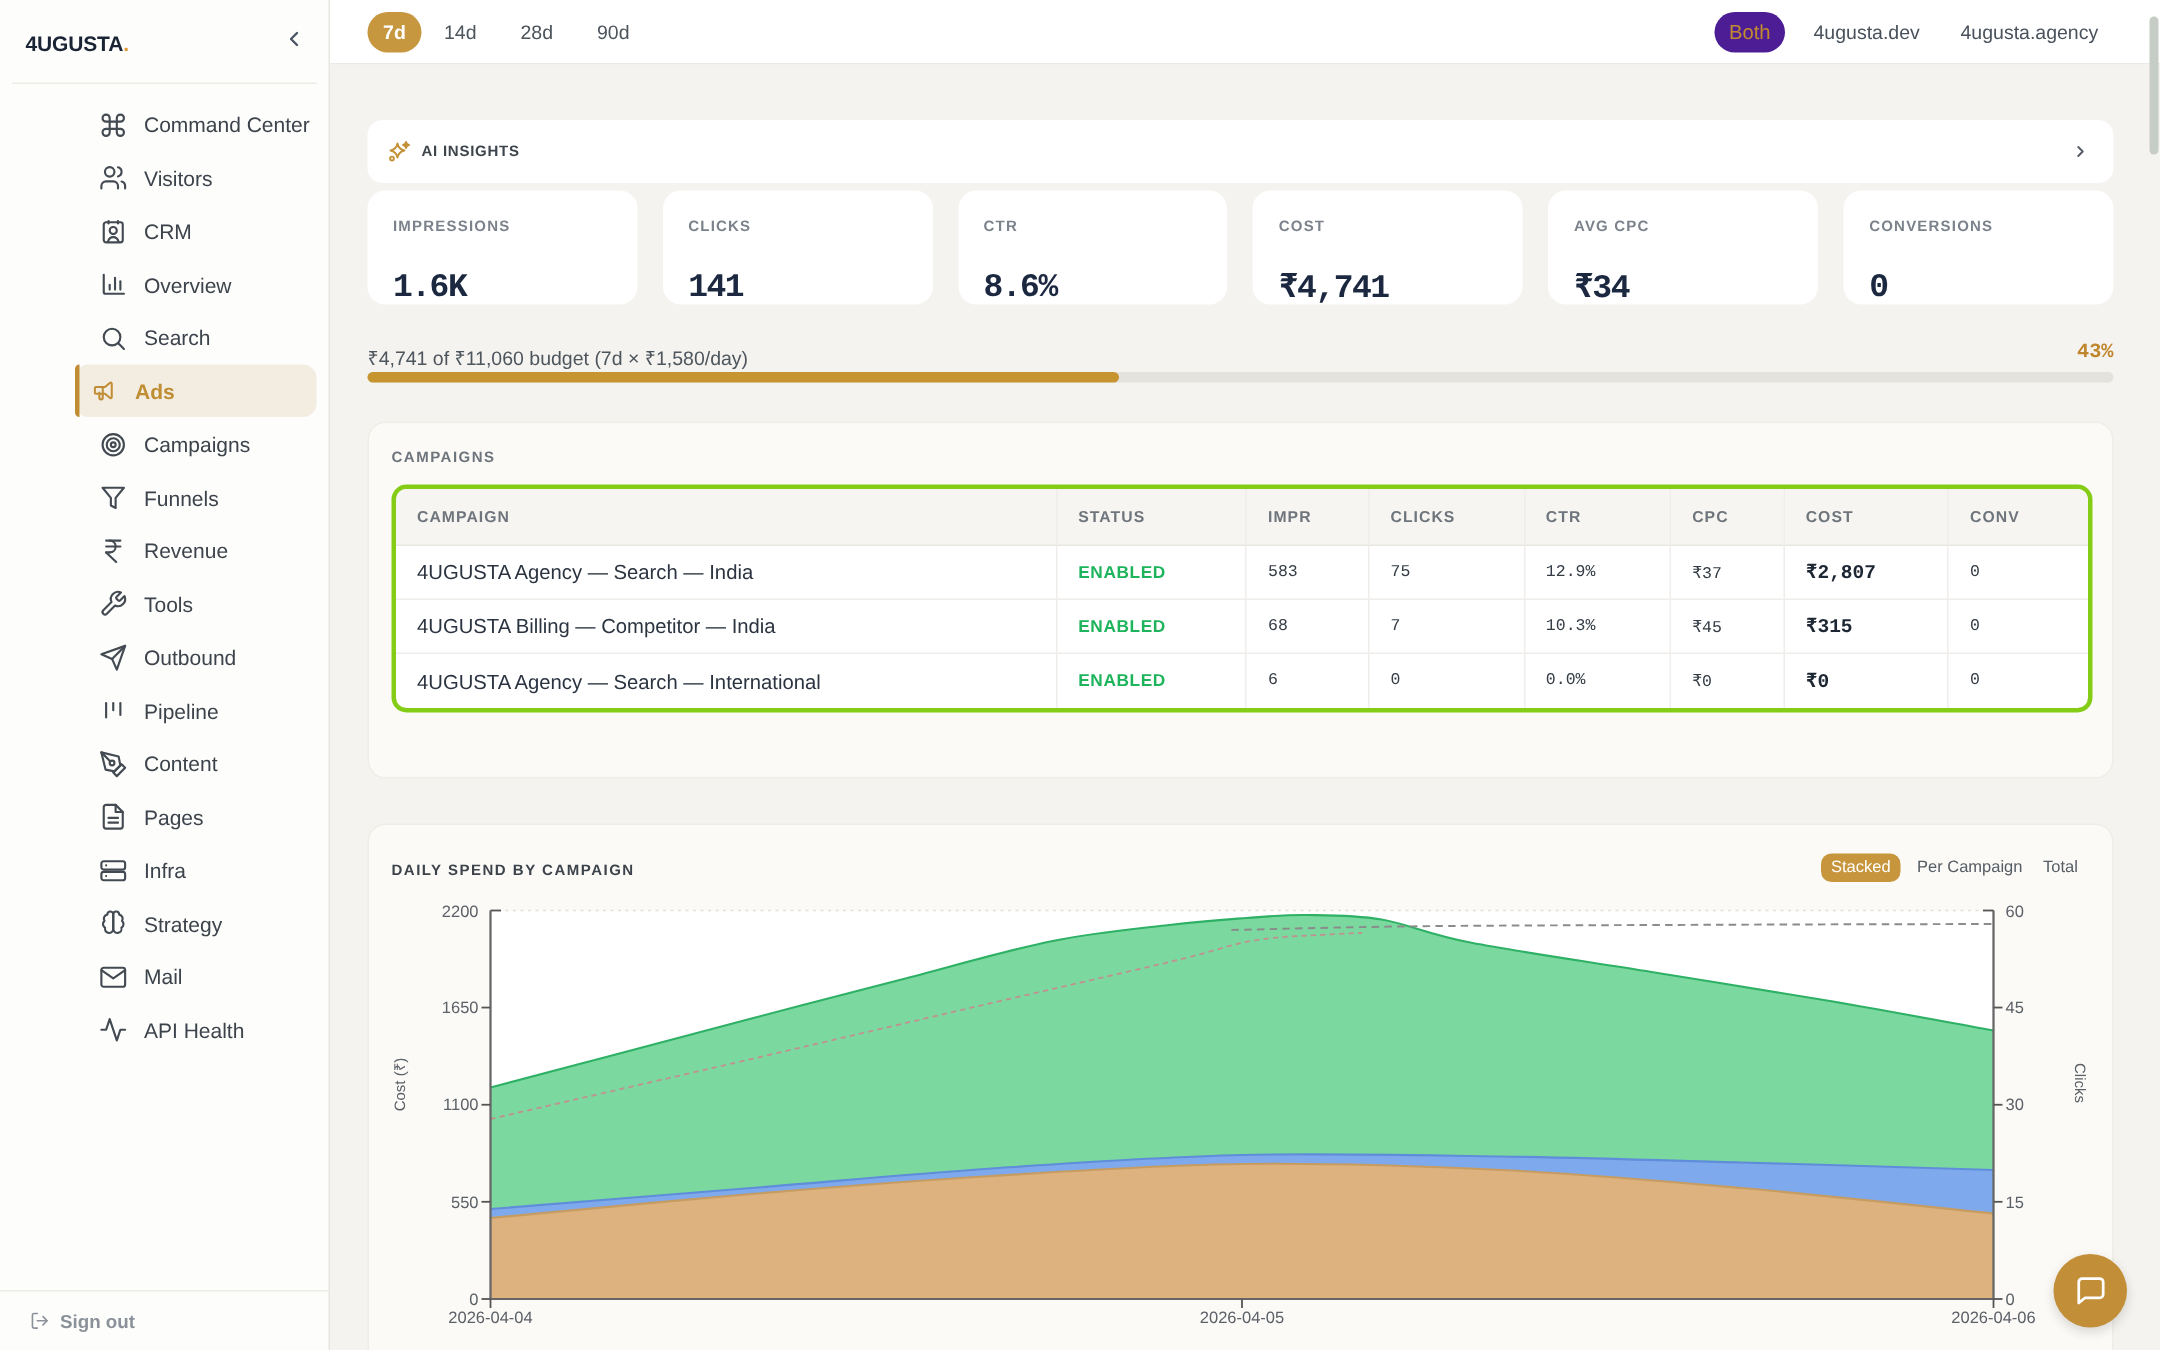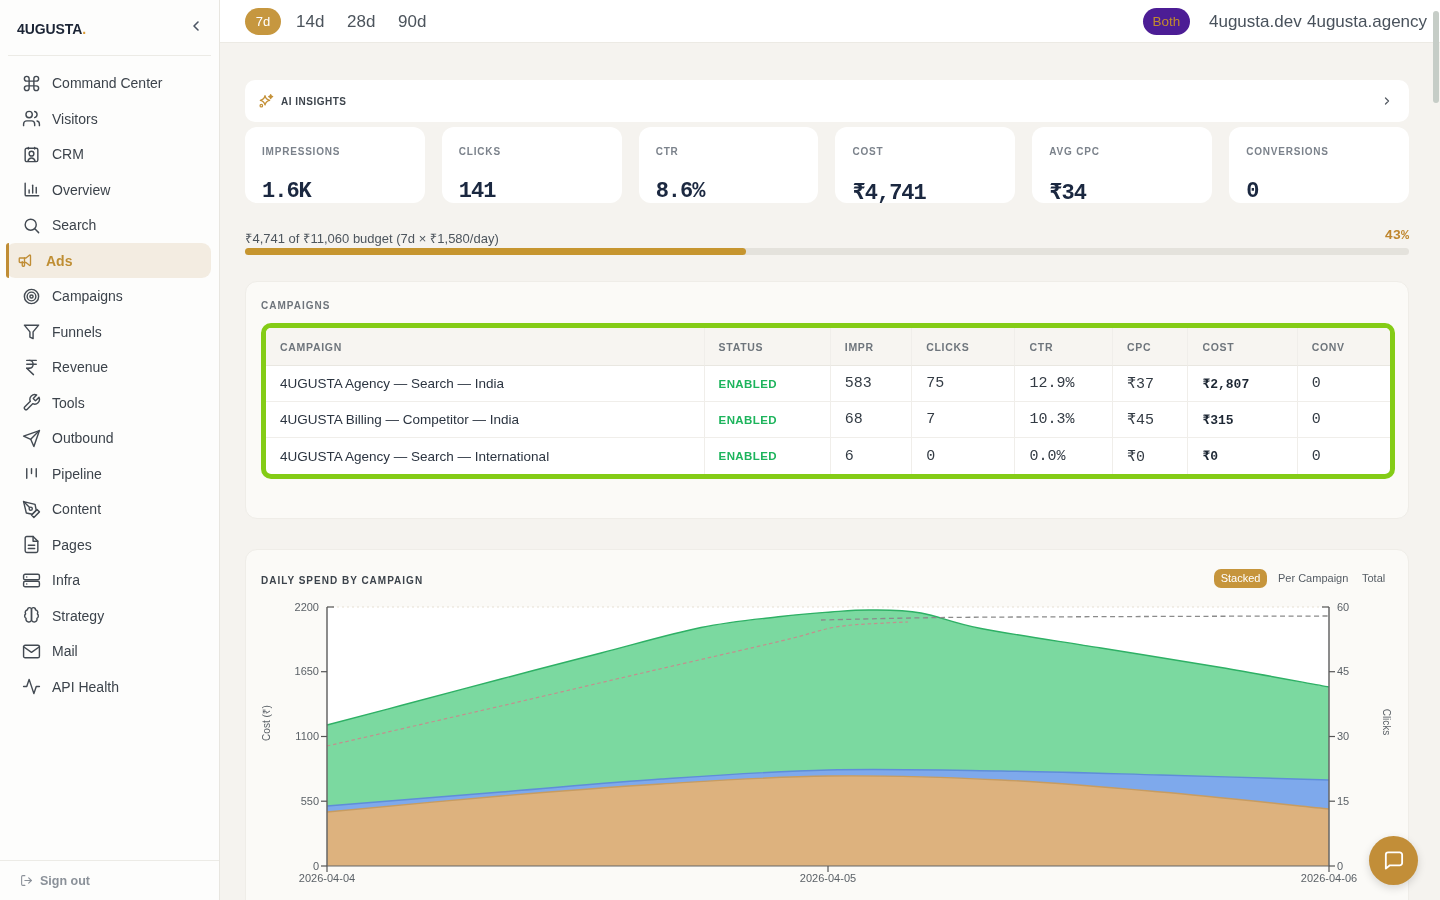--- a/index.html
+++ b/index.html
@@ -5,33 +5,33 @@
 * { margin:0; padding:0; box-sizing:border-box; }
 html,body { width:1440px; height:900px; overflow:hidden; }
 body { font-family:"Liberation Sans",sans-serif; background:#f5f3ef; position:relative; color:#2b3440; }
 
 
 #sidebar { position:absolute; left:0; top:0; width:220px; height:900px; background:#fdfdfc; border-right:1px solid #e8e6e0; }
 #logo { position:absolute; left:17px; top:21px; font-size:14px; font-weight:bold; letter-spacing:-0.1px; color:#1b2435; }
 #logo .dot { color:#dd9b34; }
 #collapse { position:absolute; left:188px; top:18px; width:16px; height:16px; color:#4b5563; }
 #sidehr { position:absolute; left:8px; right:8px; top:55px; border-top:1px solid #ecebe6; }
-ul.nav { position:absolute; left:0; top:67px; width:219px; list-style:none; }
+ul.nav { position:absolute; left:0; top:67px; width:219px; list-style:none;padding-left:44px; }
 ul.nav li { height:32px; margin:0 8px 3.5px 8px; display:flex; align-items:center; padding-left:14px; font-size:14px; font-weight:500; color:#3c434b; border-radius:9px; }
 ul.nav li svg { width:19px; height:19px; margin-right:11px; flex:none; }
 ul.nav li.active { position:relative; margin:-1.5px 8px 2px 6px; height:35px; background:#f3ece1; color:#bf8e33; font-weight:600; padding-left:11px; }
 ul.nav li.active::before { content:""; position:absolute; left:0; top:0; bottom:0; width:3px; background:#c08d35; border-radius:3px 0 0 3px; }
 ul.nav li.active svg { width:18px; height:18px; }
 #signout { position:absolute; left:0; bottom:0; width:219px; height:40px; border-top:1px solid #ecebe6; display:flex; align-items:center; padding-left:20px; color:#8b9199; font-size:12.5px;font-weight:bold; }
 #signout svg { width:13px; height:13px; margin-right:7px; }
 
 
 #topbar { position:absolute; left:220px; top:0; width:1220px; height:43px; background:#fff; border-bottom:1px solid #eceae4; }
-#tab7d { position:absolute; left:25px; top:8px; width:36px; height:27px; background:#c6973f; color:#fff; font-size:13px; font-weight:400; text-align:center; line-height:27px; border-radius:999px; }
-.tabtxt { position:absolute; top:0; height:43px; line-height:43px; font-size:17px; color:#4c545c; font-weight:500; }
+#tab7d { position:absolute; left:25px; top:8px; width:36px; height:27px; background:#c6973f; color:#fff; font-size:13px; font-weight:700; text-align:center; line-height:27px; border-radius:999px; }
+.tabtxt { position:absolute; top:0; height:43px; line-height:43px; font-size:13px; color:#4c545c; font-weight:500; }
 #tboth { position:absolute; left:923px; top:8px; width:47px; height:27px; background:#4c1d95; color:#c28c2e; font-size:13.5px; font-weight:500; text-align:center; line-height:27px; border-radius:999px; }
 
 
 #ai { position:absolute; left:245px; top:68px; width:1164px; height:42px; background:#fff; border-radius:10px;margin-top:12px; }
 #ai .lbl { position:absolute; left:36px; top:16px; font-size:10px; font-weight:bold; letter-spacing:0.5px; color:#3d444c; }
 #ai svg.spark { position:absolute; left:13px; top:13px; width:16px; height:16px; }
 #ai svg.chev { position:absolute; right:16px; top:15px; width:12px; height:12px; }
 
 
 #metrics { position:absolute; left:245px; top:127px; width:1164px; display:flex; gap:17px; }
@@ -41,27 +41,27 @@
 
 
 #budget { position:absolute; left:245px; top:229px; width:1164px; font-size:13px; color:#4d555d; }
 #budget .pct { position:absolute; right:0; top:-1px; font-family:Liberation Mono, monospace; font-weight:bold; font-size:13.5px; color:#bf862e; }
 #bbar { position:absolute; left:245px; top:248px; width:1164px; height:7px; background:#e4e2dc; border-radius:4px; }
 #bbar .fill { width:43%; height:7px; background:#c6952f; border-radius:4px; }
 
 
 #camp { position:absolute; left:245px; top:281px; width:1164px; height:238px; background:#fbfaf7; border-radius:12px; border:1px solid #efede8; }
 #camp .title { position:absolute; left:15px; top:18px; font-size:10px; font-weight:bold; letter-spacing:1px; color:#6e747b; }
-#ctable { position:absolute; left:15px; top:41px; width:1134px; border-collapse:separate; border-spacing:0; background:#fff; border:5px solid #84cc16; border-radius:10px; overflow:hidden; font-size:13.5px; }
+#ctable { position:absolute; left:15px; top:41px; width:1134px; border-collapse:separate; border-spacing:0; background:#fff; border:3px solid #84cc16; border-radius:10px; overflow:hidden; font-size:13.5px; }
 #ctable th { height:38px; background:#f7f5f1; font-size:10.5px; font-weight:600; letter-spacing:0.7px; color:#6e757c; text-align:left; padding-left:14px; border-bottom:1px solid #e9e7e1; }
 #ctable td { height:36px; padding-left:14px; border-bottom:1px solid #f0eeea; color:#2b3440; font-size:13.5px; }
 #ctable tr:last-child td { border-bottom:none; }
 #ctable th+th, #ctable td+td { border-left:1px solid #f0eeea; }
 #ctable .en { color:#1db45c; font-weight:bold; font-size:11.5px; letter-spacing:0.4px; }
-#ctable .num { font-family:"Liberation Mono",monospace; font-size:15px; color:#333b44; }
+#ctable .num { font-family:"Liberation Mono",monospace; font-size:11px; color:#333b44; }
 #ctable .cost { font-family:"Liberation Mono",monospace; font-size:13px; font-weight:bold; color:#1d2734; }
 
 
 #chart { position:absolute; left:245px; top:549px; width:1164px; height:370px; background:#fbfaf7; border-radius:12px; border:1px solid #efede8; }
 #chart .title { position:absolute; left:15px; top:25px; font-size:10px; font-weight:bold; letter-spacing:1px; color:#3c434b; }
 #tgStacked { position:absolute; left:968px; top:19px; width:53px; height:19px; background:#c6953c; color:#fff; font-size:11px; font-weight:normal; text-align:center; line-height:19px; border-radius:7px; }
 #tgPer { position:absolute; left:1032px; top:19px; font-size:11px; color:#555c64; line-height:19px; }
 #tgTot { position:absolute; left:1116px; top:19px; font-size:11px; color:#555c64; line-height:19px; }
 
 

